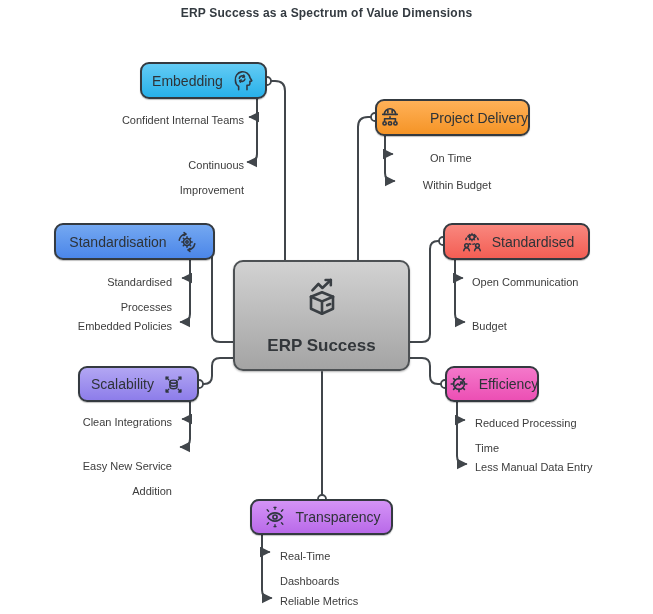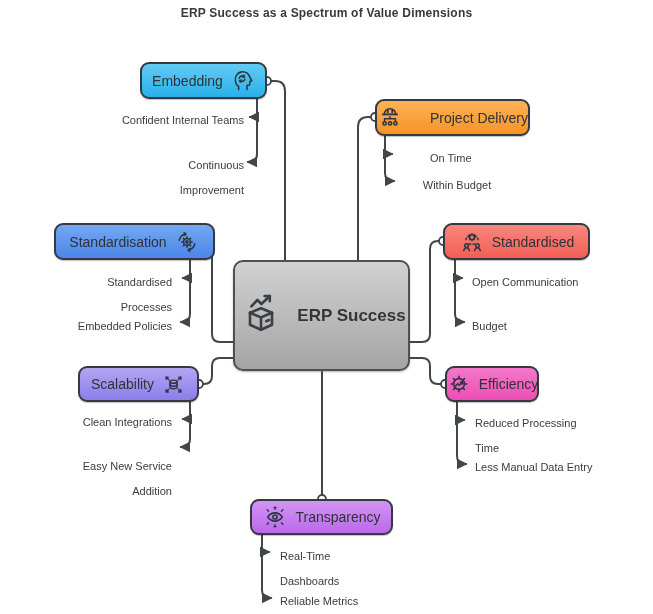--- a/index.html
+++ b/index.html
@@ -16,21 +16,21 @@
     position:absolute;display:flex;align-items:center;justify-content:center;gap:7px;
     border:2px solid #343a40;border-radius:9px;box-sizing:border-box;
     font-weight:normal;font-size:14px;color:#2e3338;
     box-shadow:0 1px 1px rgba(0,0,0,.25);
   }
   .pill svg{flex:0 0 auto;}
   .center-node{
     position:absolute;left:233px;top:260px;width:177px;height:111px;
     border:2px solid #4d5154;border-radius:10px;box-sizing:border-box;
     background:linear-gradient(#d2d2d2,#a4a4a4);
-    display:flex;flex-direction:row;align-items:center;justify-content:center;gap:12px;
+    display:flex;flex-direction:column;align-items:center;justify-content:center;gap:12px;
     box-shadow:0 1px 2px rgba(0,0,0,.3);
     font-weight:bold;font-size:17px;color:#33373b;
   }
   .child{
     position:absolute;font-size:11px;line-height:25px;color:#3c3c3c;
   }
   .child.r{text-align:right;}
   .grad-embedding{background:linear-gradient(#63cbf4,#28b1ea);}
   .grad-project{background:linear-gradient(#ffb158,#f59426);}
   .grad-standardisation{background:linear-gradient(#74a8f1,#4b86e9);}

